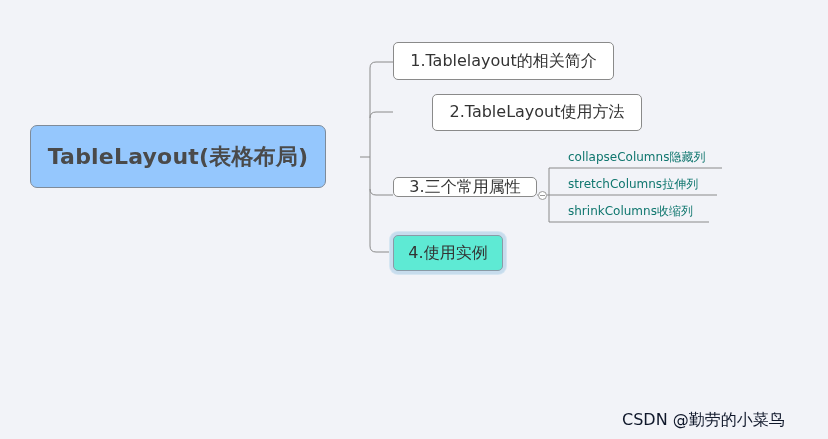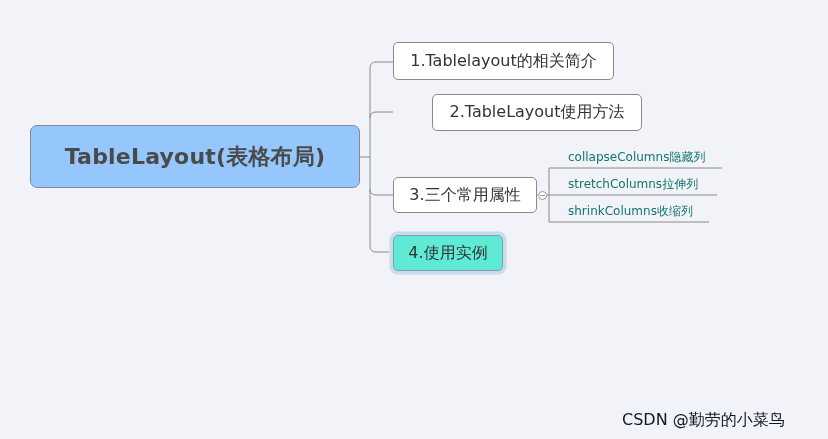--- a/index.html
+++ b/index.html
@@ -29,40 +29,40 @@
       position: absolute;
       box-sizing: border-box;
       display: flex;
       align-items: center;
       justify-content: center;
       white-space: nowrap;
       cursor: pointer;
     }
     .root {
       left: 30px; top: 125px;
-      width: 330px; height: 63px;
+      width: 296px; height: 63px;
       background: #95c7fd;
       border: 1px solid #7f8b99;
       border-radius: 7px;
       font-size: 22px;
       font-weight: bold;
       color: #4a4a4a;
       letter-spacing: 0.2px;
     }
     .topic {
       background: #ffffff;
       border: 1px solid #8a8a8a;
       border-radius: 5px;
       font-size: 16px;
       color: #333;
       padding: 0 4px;
     }
     .t1 { left: 393px; top: 42px; width: 221px; height: 38px; }
     .t2 { left: 393px; top: 94px; width: 210px; height: 37px; margin-left: 39px; }
-    .t3 { left: 393px; top: 177px; width: 144px; height: 36px; }
+    .t3 { left: 393px; top: 177px; width: 144px; height: 20px; }
     .t4 {
       left: 393px; top: 235px; width: 110px; height: 36px;
       background: #5eead4;
       border: 1px solid #8a9aa6;
       box-shadow: 0 0 0 3px #c7dced, 0 0 0 4px #d6e6f2;
     }
     .collapse {
       position: absolute;
       left: 538px; top: 191px;
       width: 9px; height: 9px;

